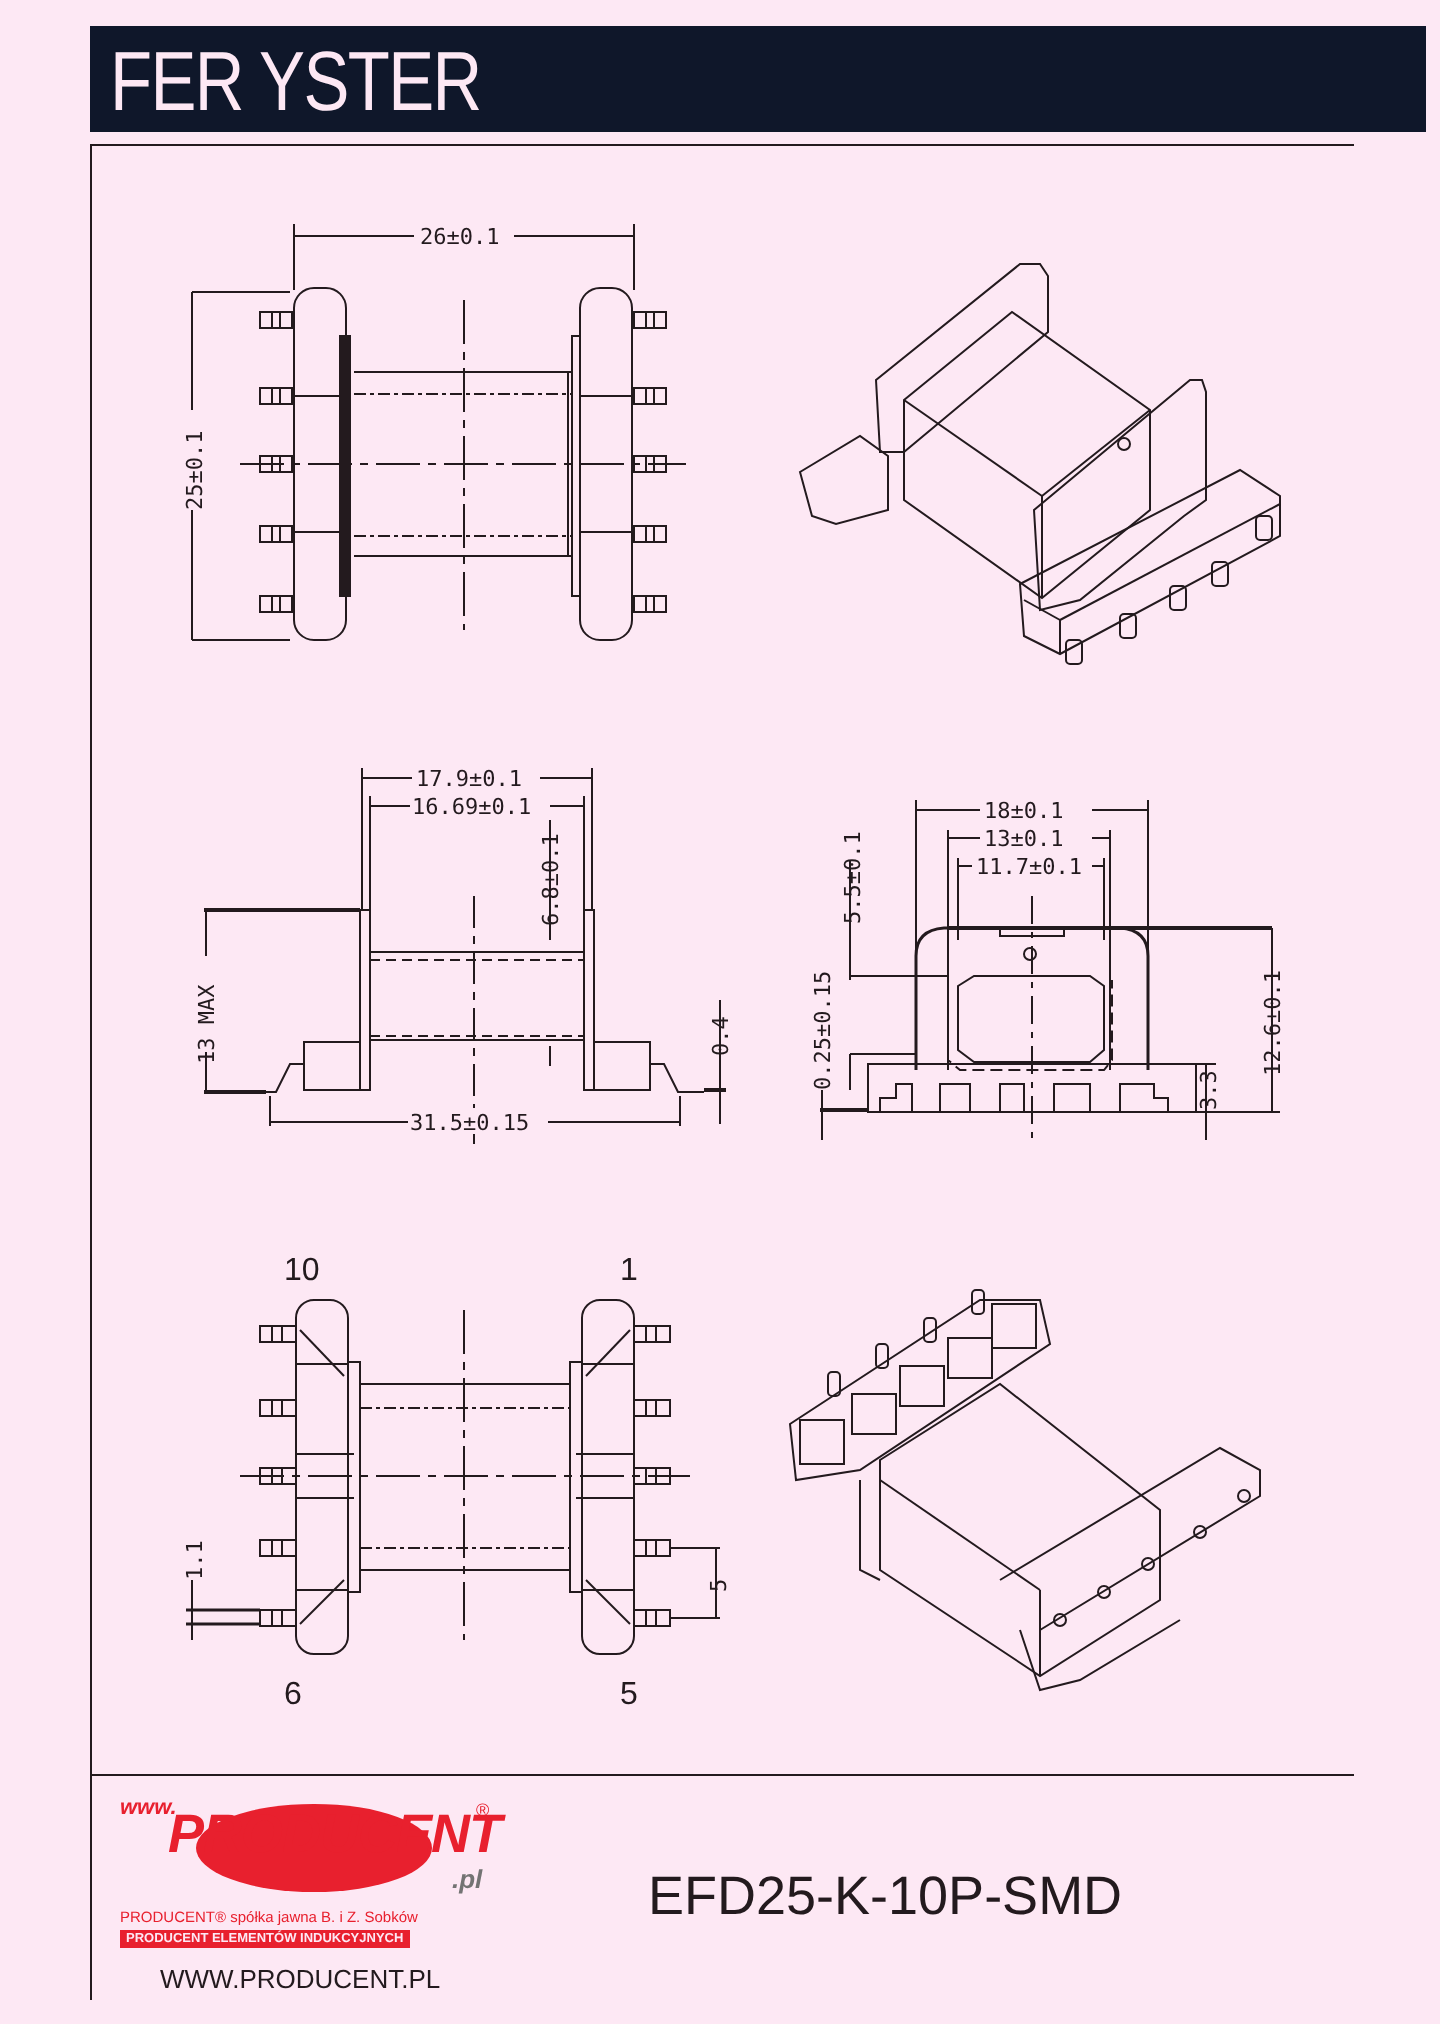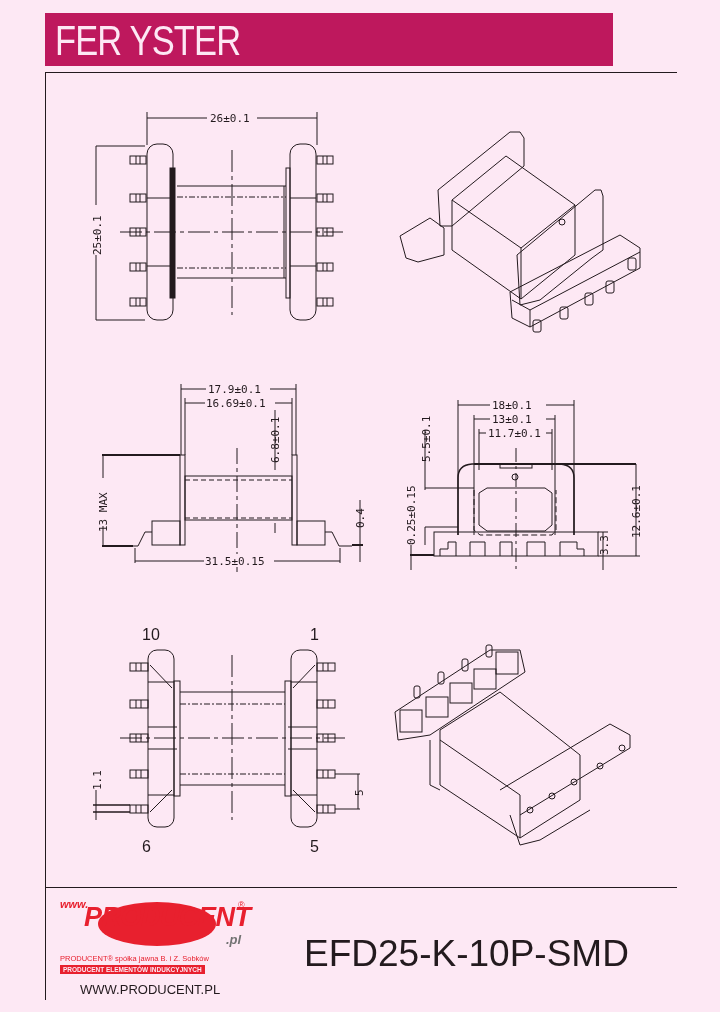--- a/index.html
+++ b/index.html
@@ -2,22 +2,22 @@
 <html><head>
 <meta charset="utf-8">
 <style>
   html, body { margin: 0; padding: 0; }
   body {
     width: 720px; height: 1012px; position: relative; overflow: hidden;
     background: #fde8f4;
     font-family: "Liberation Sans", sans-serif;
   }
   .header-band {
-    position: absolute; left: 45px; top: 13px; width: 568px; height: 53px;
-    background: #be185d;
+    position: absolute; left: 45px; top: 13px; width: 668px; height: 53px;
+    background: #0f172a;
   }
   .header-title {
     position: absolute; left: 10px; top: 4px;
     color: #fde8f4; font-size: 42px; letter-spacing: -1px;
     font-family: "Liberation Sans", sans-serif; font-weight: normal;
     transform: scaleX(0.82); transform-origin: left top;
   }
   .frame-top { position: absolute; left: 45px; top: 72px; width: 632px; height: 1px; background: #231a1e; }
   .frame-left { position: absolute; left: 45px; top: 72px; width: 1px; height: 928px; background: #231a1e; }
   .frame-mid { position: absolute; left: 45px; top: 887px; width: 632px; height: 1px; background: #231a1e; }
@@ -26,21 +26,21 @@
   .pinlabel { font-family: "Liberation Sans", sans-serif; font-size: 16px; fill: #231a1e; }
   .logo-area { position: absolute; left: 56px; top: 896px; width: 210px; height: 100px; }
   .logo-www { position: absolute; left: 4px; top: 2px; color: #e8202e; font-weight: bold; font-style: italic; font-size: 11px; }
   .logo-ellipse { position: absolute; left: 42px; top: 6px; width: 118px; height: 44px; background: #e8202e; border-radius: 50%; }
   .logo-brand { position: absolute; left: 28px; top: 6px; color: #e8202e; font-weight: bold; font-style: italic; font-size: 27px; letter-spacing: -0.5px; }
   .logo-reg { position: absolute; left: 182px; top: 4px; color: #e8202e; font-size: 9px; }
   .logo-pl { position: absolute; left: 170px; top: 36px; color: #737373; font-weight: bold; font-style: italic; font-size: 13px; }
   .logo-company { position: absolute; left: 4px; top: 58px; color: #e8202e; font-size: 7.5px; white-space: nowrap; }
   .logo-tagline { position: absolute; left: 4px; top: 69px; background: #e8202e; color: #fde8f4; font-weight: bold; font-size: 6.5px; padding: 1px 3px; white-space: nowrap; }
   .website { position: absolute; left: 80px; top: 982px; color: #231a1e; font-size: 13px; }
-  .part-number { position: absolute; left: 304px; top: 933px; color: #231a1e; font-size: 37px; letter-spacing: 0px; }
+  .part-number { position: absolute; left: 324px; top: 933px; color: #231a1e; font-size: 27px; letter-spacing: 0px; }
 </style>
 </head>
 <body>
 
 <div class="header-band">
   <div class="header-title">FER YSTER</div>
 </div>
 <div class="frame-top"></div>
 <div class="frame-left"></div>
 <div class="frame-mid"></div>

